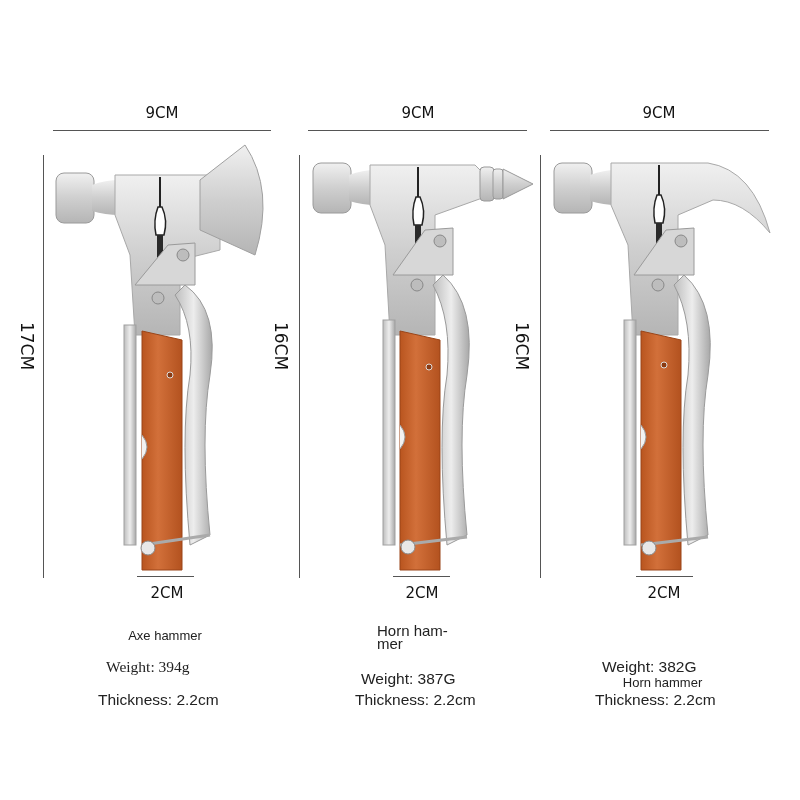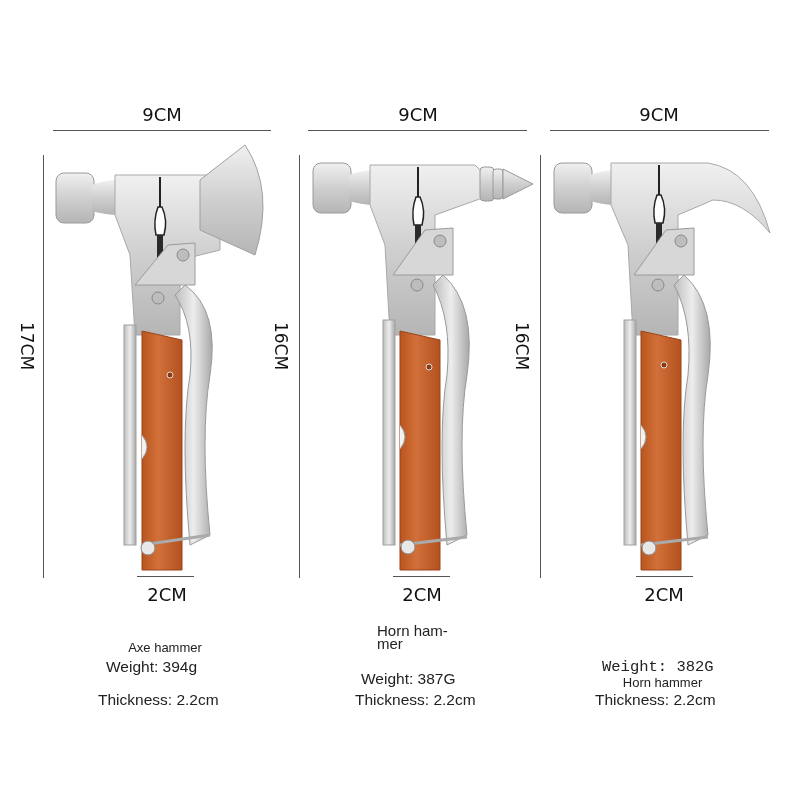--- a/index.html
+++ b/index.html
@@ -1,20 +1,20 @@
 <!DOCTYPE html>
 <html><head>
 <meta charset="utf-8">
 <style>
   html, body { margin:0; padding:0; }
   body { width:800px; height:800px; background:#ffffff; position:relative; overflow:hidden;
          font-family:"DejaVu Sans", sans-serif; color:#1a1a1a; }
   .hline { position:absolute; height:1px; background:#555; }
   .vline { position:absolute; width:1px; background:#555; }
-  .dim { position:absolute; font-size:18px; color:#111; text-align:center; white-space:nowrap; }
+  .dim { position:absolute; font-size:15px; color:#111; text-align:center; white-space:nowrap; }
   .vdim { position:absolute; font-size:17px; color:#111; transform:rotate(90deg); transform-origin:center center; white-space:nowrap; }
   .caption { position:absolute; font-family:"Liberation Sans", sans-serif; color:#222; text-align:center; white-space:nowrap; }
   .name { font-size:13px; }
   .name.wrap { white-space:normal; font-size:15px; line-height:13px; text-align:left; width:100px; }
   .spec { font-size:15.5px; }
   svg.tool { position:absolute; }
 </style>
 </head>
 <body>
 
@@ -66,22 +66,22 @@
     <path d="M92 196 L132 205 L132 435 L92 435 Z" fill="url(#woodA)" stroke="#9a4518"></path>
     <circle cx="120" cy="240" r="3" fill="#8a3a12" stroke="#ddd" stroke-width="1"></circle>
     <path d="M92 300 Q102 312 92 324" fill="#f2f2f2" stroke="#999"></path>
 
     <path d="M92 410 L160 400" stroke="#aaa" stroke-width="3"></path>
     <circle cx="98" cy="413" r="7" fill="#e8e8e8" stroke="#888"></circle>
   </svg>
 
   <div class="hline" style="left:137px; top:576px; width:57px;"></div>
   <div class="dim" style="left:137px; top:584px; width:60px;">2CM</div>
-  <div class="caption name" style="left:100px; top:628px; width:130px;margin-top:12px;">Axe hammer</div>
-  <div class="caption spec" style="left:100px; top:658px; width:130px; text-align:left; left:106px;">Weight: 394g</div>
+  <div class="caption name" style="left:100px; top:628px; width:130px;">Axe hammer</div>
+  <div class="caption spec" style="left:100px; top:658px; width:130px; text-align:left; left:106px;font-family:Liberation Serif, serif;">Weight: 394g</div>
   <div class="caption spec" style="left:98px; top:691px; width:150px; text-align:left;">Thickness: 2.2cm</div>
 </div>
 
 <div>
   <div class="dim" style="left:388px; top:104px; width:60px;">9CM</div>
   <div class="hline" style="left:308px; top:130px; width:219px;"></div>
   <div class="vline" style="left:299px; top:155px; height:423px;"></div>
   <div class="vdim" style="left:256px; top:336px; width:50px; text-align:center;">16CM</div>
 
   <svg class="tool" width="240" height="440" viewBox="0 0 240 440" style="left:305px; top:135px;">
@@ -169,15 +169,15 @@
     <path d="M93 196 L133 205 L133 435 L93 435 Z" fill="url(#woodC)" stroke="#9a4518"></path>
     <circle cx="116" cy="230" r="3" fill="#8a3a12" stroke="#ddd" stroke-width="1"></circle>
     <path d="M93 290 Q103 302 93 314" fill="#f2f2f2" stroke="#999"></path>
     <path d="M93 410 L160 402" stroke="#aaa" stroke-width="3"></path>
     <circle cx="101" cy="413" r="7" fill="#e8e8e8" stroke="#888"></circle>
   </svg>
 
   <div class="hline" style="left:636px; top:576px; width:57px;"></div>
   <div class="dim" style="left:634px; top:584px; width:60px;">2CM</div>
   <div class="caption name" style="left:600px; top:629px; width:125px;margin-top:46px;">Horn hammer</div>
-  <div class="caption spec" style="left:602px; top:658px; text-align:right;font-family:Liberation Mono, monospace;">Weight: 382G</div>
+  <div class="caption spec" style="left:602px; top:658px; text-align:right;">Weight: 382G</div>
   <div class="caption spec" style="left:595px; top:691px; text-align:left;">Thickness: 2.2cm</div>
 </div>
 
 </body></html>

